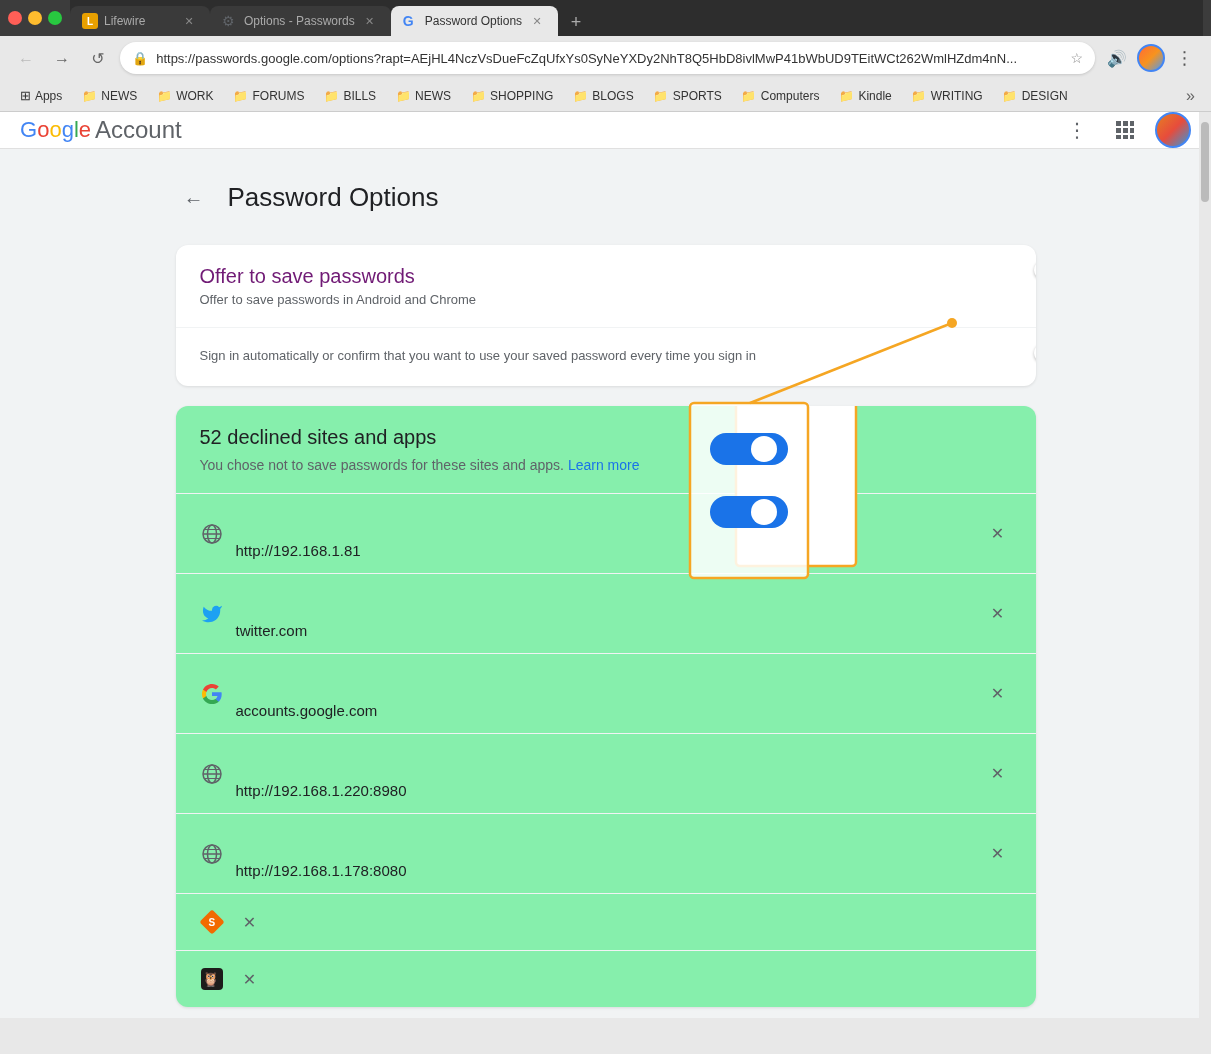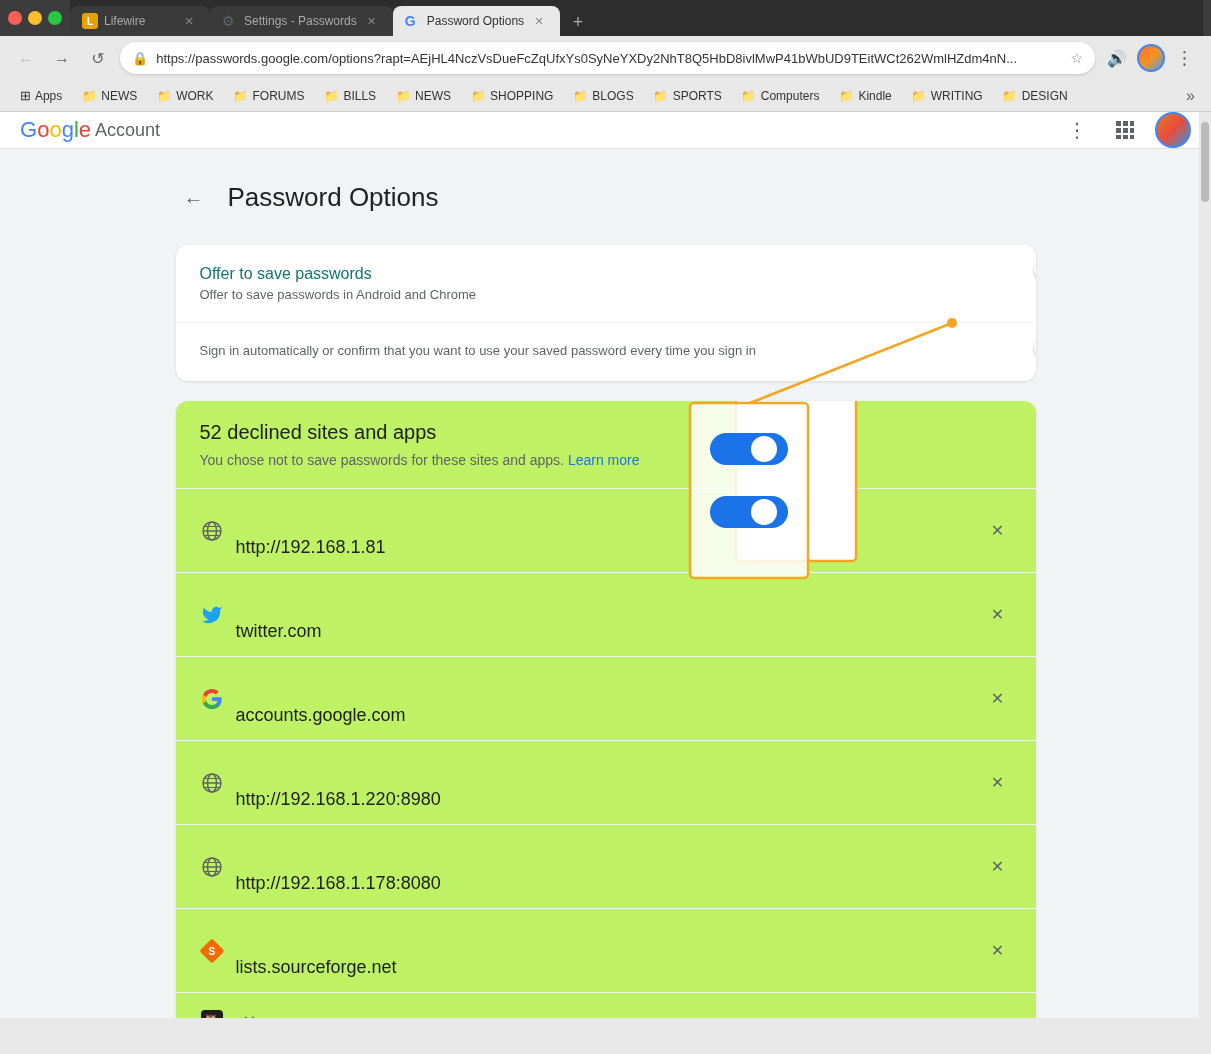--- a/index.html
+++ b/index.html
@@ -52,40 +52,40 @@
     .content { max-width: 900px; margin: 0 auto; padding: 30px 20px; width: 100%; }
     .page-header { display: flex; align-items: center; gap: 16px; margin-bottom: 30px; }
     .back-btn { width: 36px; height: 36px; border-radius: 50%; display: flex; align-items: center; justify-content: center; cursor: pointer; color: #5f6368; font-size: 20px; }
     .page-title { font-size: 26px; font-weight: 400; color: #202124; }
 
     
     .settings-section { background: white; border-radius: 12px; padding: 0; margin-bottom: 20px; overflow: hidden; box-shadow: 0 1px 3px rgba(0,0,0,0.1); }
     .setting-row { display: flex; align-items: flex-start; padding: 20px 24px; border-bottom: 1px solid #f1f3f4; }
     .setting-row:last-child { border-bottom: none; }
     .setting-info { flex: 1; }
-    .setting-title { font-size: 16px; color: #0f766e; font-weight: 500; margin-bottom: 4px; }
+    .setting-title { font-size: 20px; color: #701a75; font-weight: 500; margin-bottom: 4px; }
     .setting-desc { font-size: 13px; color: #5f6368; }
     .setting-toggle { margin-left: 20px; }
 
     
     .toggle { position: relative; width: 44px; height: 24px; }
     .toggle input { opacity: 0; width: 0; height: 0; }
     .toggle-slider { position: absolute; cursor: pointer; top: 0; left: 0; right: 0; bottom: 0; background: #1a73e8; border-radius: 12px; transition: .3s; }
     .toggle-slider:before { position: absolute; content: ""; height: 20px; width: 20px; left: 22px; bottom: 2px; background: white; border-radius: 50%; transition: .3s; box-shadow: 0 1px 3px rgba(0,0,0,0.3); }
 
     
-    .declined-section { background: #bef264; border-radius: 12px; padding: 0; overflow: hidden; box-shadow: 0 1px 3px rgba(0,0,0,0.1); position: relative; }
+    .declined-section { background: #86efac; border-radius: 12px; padding: 0; overflow: hidden; box-shadow: 0 1px 3px rgba(0,0,0,0.1); position: relative; }
     .declined-header { padding: 20px 24px; border-bottom: 1px solid #f1f3f4; }
     .declined-title { font-size: 20px; font-weight: 400; color: #202124; margin-bottom: 8px; }
     .declined-desc { font-size: 14px; color: #5f6368; }
     .declined-desc a { color: #1a73e8; text-decoration: none; }
     .site-row { display: flex; align-items: center; padding: 14px 24px; border-bottom: 1px solid #f1f3f4; gap: 12px; }
     .site-row:last-child { border-bottom: none; }
     .site-favicon { width: 24px; height: 24px; display: flex; align-items: center; justify-content: center; flex-shrink: 0; }
-    .site-name { flex: 1; font-size: 18px; color: #202124; margin-top: 34px; }
+    .site-name { flex: 1; font-size: 15px; color: #202124; margin-top: 34px; }
     .site-remove { width: 28px; height: 28px; border-radius: 50%; display: flex; align-items: center; justify-content: center; cursor: pointer; color: #5f6368; font-size: 16px; }
 
     
     .page::-webkit-scrollbar { width: 8px; }
     .page::-webkit-scrollbar-track { background: #f1f3f4; }
     .page::-webkit-scrollbar-thumb { background: #bbb; border-radius: 4px; }
   </style>
 </head>
 <body>
 
@@ -99,21 +99,21 @@
     </div>
 
     <div class="tab-bar" style="flex:1; display:flex; align-items:flex-end; padding:0; height:36px;">
       <div class="tab inactive">
         <span class="tab-favicon" style="background:#e8a000; color:white; border-radius:3px; font-size:10px; font-weight:bold; display:flex; align-items:center; justify-content:center;">L</span>
         <span class="tab-title">Lifewire</span>
         <span class="tab-close">✕</span>
       </div>
       <div class="tab inactive">
         <span class="tab-favicon" style="font-size:14px; color:#5f6368;">⚙</span>
-        <span class="tab-title">Settings - Passwords</span>
+        <span class="tab-title">Options - Passwords</span>
         <span class="tab-close">✕</span>
       </div>
       <div class="tab active">
         <span class="tab-favicon" style="font-size:14px; font-weight:bold; color:#4285f4;">G</span>
         <span class="tab-title">Password Options</span>
         <span class="tab-close">✕</span>
       </div>
       <div class="tab-add">+</div>
     </div>
   </div>
@@ -196,21 +196,21 @@
 
     <div style="position:absolute; right:0; top:0; width:12px; height:100%; background:#e8e8e8; z-index:10;">
       <div style="width:8px; height:80px; background:#bbb; border-radius:4px; margin:2px; margin-top:10px;"></div>
     </div>
 
     <div class="account-header">
       <div class="google-logo">
         <span style="font-size:22px; font-weight:400;">
           <span style="color:#4285f4;">G</span><span style="color:#ea4335;">o</span><span style="color:#fbbc04;">o</span><span style="color:#4285f4;">g</span><span style="color:#34a853;">l</span><span style="color:#ea4335;">e</span>
         </span>
-        <span style="font-size:18px; color:#5f6368; margin-left:4px;">Account</span>
+        <span style="font-size:24px; color:#5f6368; margin-left:4px;">Account</span>
       </div>
       <div class="header-right">
         <div class="dots-menu">⋮</div>
         <div class="apps-grid">
           <svg width="18" height="18" viewBox="0 0 18 18" fill="none">
             <rect x="0" y="0" width="5" height="5" fill="#5f6368"></rect>
             <rect x="7" y="0" width="5" height="5" fill="#5f6368"></rect>
             <rect x="14" y="0" width="4" height="5" fill="#5f6368"></rect>
             <rect x="0" y="7" width="5" height="5" fill="#5f6368"></rect>
             <rect x="7" y="7" width="5" height="5" fill="#5f6368"></rect>
@@ -343,21 +343,20 @@
         </div>
 
         <div class="site-row">
           <div class="site-favicon">
             <div style="width:22px; height:22px; display:flex; align-items:center; justify-content:center;">
               <div style="width:18px; height:18px; background:#f26a00; transform:rotate(45deg); border-radius:3px; display:flex; align-items:center; justify-content:center;">
                 <span style="transform:rotate(-45deg); color:white; font-size:10px; font-weight:bold;">S</span>
               </div>
             </div>
           </div>
-          <span class="site-name">lists.sourceforge.net</span>
           <div class="site-remove">✕</div>
         </div>
 
         <div class="site-row">
           <div class="site-favicon">
             <div style="width:22px; height:22px; background:#1d1d1b; border-radius:4px; display:flex; align-items:center; justify-content:center;">
               <span style="color:white; font-size:14px;">🦉</span>
             </div>
           </div>
           <div class="site-remove">✕</div>

